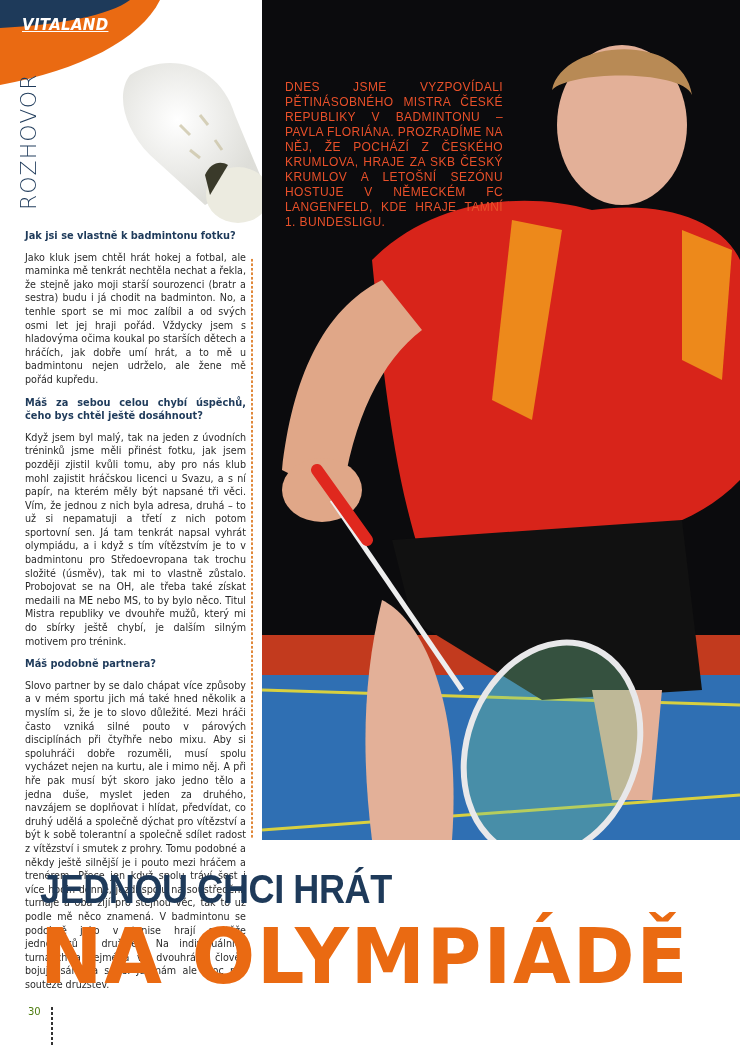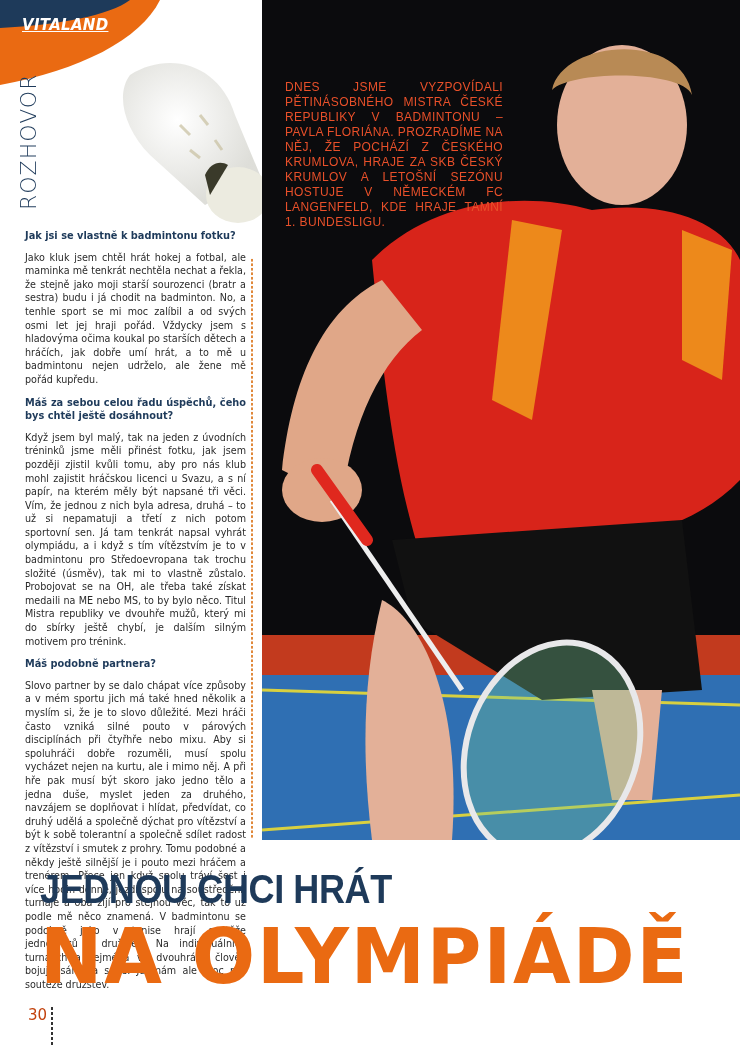--- a/index.html
+++ b/index.html
@@ -10,21 +10,21 @@
   .shuttle { position:absolute; left:110px; top:55px; width:165px; height:175px; }
   .photo { position:absolute; left:262px; top:0; width:478px; height:840px; overflow:hidden; background:#0b0b0d; }
   .photo svg { position:absolute; left:0; top:0; }
   .lead { position:absolute; left:276px; top:80px; width:218px; color:#e8502a; font-size:12px; line-height:15px; letter-spacing:0.4px; text-transform:uppercase; text-align:justify; font-family:Liberation Sans, sans-serif;margin-left:9px; }
   .article { position:absolute; left:25px; top:229px; width:221px; font-size:9.6px; line-height:13.6px; color:#2a2a2a; text-align:justify; font-family:"DejaVu Sans", sans-serif; }
   .article .q { font-weight:bold; color:#1e3a5a; margin:0; font-size:9.8px; }
   .article p { margin:8px 0 9px 0; hyphens:auto; }
   .dots { position:absolute; left:250px; top:258px; width:4px; height:580px; background-image:radial-gradient(circle, #e0883a 1.3px, transparent 1.5px); background-size:4px 4.5px; }
   .headline1 { position:absolute; left:40px; top:866px; color:#1e3a5a; font-size:41px; font-family:"Liberation Sans", sans-serif; font-weight:bold; letter-spacing:-0.5px; transform:scaleX(0.88); transform-origin:left top; white-space:nowrap; }
   .headline2 { position:absolute; left:40px; top:912px; color:#ea6a12; font-size:76px; font-family:"DejaVu Sans", sans-serif; font-weight:bold; letter-spacing:2px; white-space:nowrap; transform:scaleX(0.98); transform-origin:left top; }
-  .page-number { position:absolute; left:28px; top:1006px; color:#c2410c; font-size:15px; font-family:"DejaVu Sans", sans-serif; }
+  .page-number { position:absolute; left:28px; top:1006px; color:#4d7c0f; font-size:10px; font-family:"DejaVu Sans", sans-serif; }
   .foot-dots { position:absolute; left:50px; top:1006px; width:4px; height:40px; background-image:radial-gradient(circle, #333 1.2px, transparent 1.4px); background-size:4px 5px; }
 </style>
 </head>
 <body>
 
 <svg class="corner" viewBox="0 0 740 260" width="740" height="260">
   <path d="M0,0 L160,0 C140,40 80,70 0,85 Z" fill="#ea6a12"></path>
   <path d="M0,0 L130,0 C110,15 60,25 0,28 Z" fill="#1e3a5a"></path>
 </svg>
 <div class="brand">VITALAND</div>
@@ -74,21 +74,21 @@
     <line x1="70" y1="500" x2="200" y2="690" stroke="#eee" stroke-width="5"></line>
     <line x1="55" y1="470" x2="105" y2="540" stroke="#e0281e" stroke-width="12" stroke-linecap="round"></line>
     <ellipse cx="290" cy="750" rx="85" ry="110" transform="rotate(20 290 750)" fill="rgba(120,200,150,0.35)" stroke="#e8e8ea" stroke-width="6"></ellipse>
   </svg>
 </div>
 <div class="lead">Dnes jsme vyzpovídali pětinásobného mistra České republiky v badmintonu – Pavla Floriána. Prozradíme na něj, že pochází z Českého Krumlova, hraje za SKB Český Krumlov a letošní sezónu hostuje v německém FC Langenfeld, kde hraje tamní 1. Bundesligu.</div>
 
 <div class="article">
   <div class="q">Jak jsi se vlastně k badmintonu fotku?</div>
   <p>Jako kluk jsem chtěl hrát hokej a fotbal, ale maminka mě tenkrát nechtěla nechat a řekla, že stejně jako moji starší sourozenci (bratr a sestra) budu i já chodit na badminton. No, a tenhle sport se mi moc zalíbil a od svých osmi let jej hraji pořád. Vždycky jsem s hladovýma očima koukal po starších dětech a hráčích, jak dobře umí hrát, a to mě u badmintonu nejen udrželo, ale žene mě pořád kupředu.</p>
-  <div class="q">Máš za sebou celou řadu úspěchů, čeho bys chtěl ještě dosáhnout?</div>
+  <div class="q">Máš za sebou celou chybí úspěchů, čeho bys chtěl ještě dosáhnout?</div>
   <p>Když jsem byl malý, tak na jeden z úvodních tréninků jsme měli přinést fotku, jak jsem později zjistil kvůli tomu, aby pro nás klub mohl zajistit hráčskou licenci u Svazu, a s ní papír, na kterém měly být napsané tři věci. Vím, že jednou z nich byla adresa, druhá – to už si nepamatuji a třetí z nich potom sportovní sen. Já tam tenkrát napsal vyhrát olympiádu, a i když s tím vítězstvím je to v badmintonu pro Středoevropana tak trochu složité (úsměv), tak mi to vlastně zůstalo. Probojovat se na OH, ale třeba také získat medaili na ME nebo MS, to by bylo něco. Titul Mistra republiky ve dvouhře mužů, který mi do sbírky ještě chybí, je dalším silným motivem pro trénink.</p>
   <div class="q">Máš podobně partnera?</div>
   <p>Slovo partner by se dalo chápat více způsoby a v mém sportu jich má také hned několik a myslím si, že je to slovo důležité. Mezi hráči často vzniká silné pouto v párových disciplínách při čtyřhře nebo mixu. Aby si spoluhráči dobře rozuměli, musí spolu vycházet nejen na kurtu, ale i mimo něj. A při hře pak musí být skoro jako jedno tělo a jedna duše, myslet jeden za druhého, navzájem se doplňovat i hlídat, předvídat, co druhý udělá a společně dýchat pro vítězství a být k sobě tolerantní a společně sdílet radost z vítězství i smutek z prohry. Tomu podobné a někdy ještě silnější je i pouto mezi hráčem a trenérem. Přece jen když spolu tráví šest i více hodin denně, jezdí spolu na soustředění, turnaje a oba žijí pro stejnou věc, tak to už podle mě něco znamená. V badmintonu se podobně jako v tenise hrají soutěže jednotlivců i družstev. Na individuálních turnajích a zejména ve dvouhrách člověk bojuje sám za sebe. Já mám ale moc rád soutěže družstev.</p>
 </div>
 <div class="dots"></div>
 
 <div class="headline1">JEDNOU CHCI HRÁT</div>
 <div class="headline2">NA OLYMPIÁDĚ</div>
 
 <div class="page-number">30</div>

